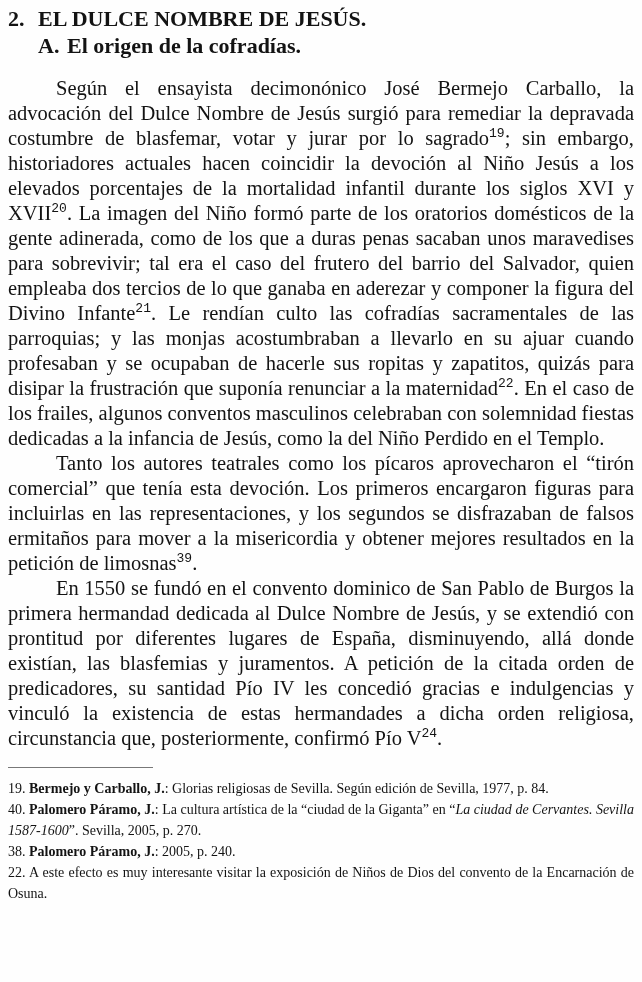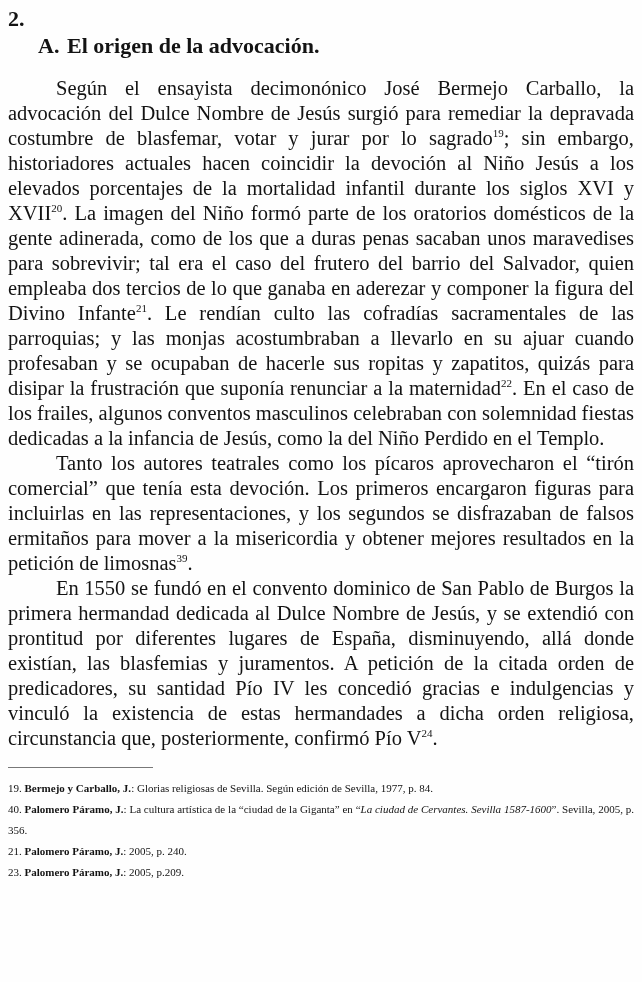--- a/index.html
+++ b/index.html
@@ -44,61 +44,63 @@
     margin-top: 17px;
     font-size: 20.5px;
     line-height: 25px;
     text-align: justify;
   }
   .para {
     margin: 0;
     text-indent: 48px;
   }
   sup {
-    font-size: 11px;
+    font-size: 13px;
     line-height: 0;
     vertical-align: super;
+    font-family: Liberation Mono, monospace;
   }
   .fn-rule {
     border: 0;
     border-top: 1.5px solid #787878;
     width: 145px;
     margin: 16px 0 10px 0;
   }
   .footnotes {
-    font-size: 11px;
+    font-size: 14px;
     line-height: 21px;
     text-align: justify;
   }
   .fn { margin: 0; }
   .b { font-weight: bold; }
   .i { font-style: italic; }
 </style>
 </head>
 <body>
 
 <div class="page">
 
   <div class="heading">
     <span class="h-num">2.</span>
+    <span class="h-title">EL DULCE NOMBRE DE JESÚS.</span>
   </div>
 
   <div class="subheading">
     <span class="h-letter">A.</span>
-    <span class="h-title">El origen de la advocación.</span>
+    <span class="h-title">El origen de la cofradías.</span>
   </div>
 
   <div class="body-text" id="paragraphs">
       <p class="para"><span>Según el ensayista decimonónico José Bermejo Carballo, la advocación del Dulce Nombre de Jesús surgió para remediar la depravada costumbre de blasfemar, votar y jurar por lo sagrado</span><sup>19</sup><span>; sin embargo, historiadores actuales hacen coincidir la devoción al Niño Jesús a los elevados porcentajes de la mortalidad infantil durante los siglos XVI y XVII</span><sup>20</sup><span>. La imagen del Niño formó parte de los oratorios domésticos de la gente adinerada, como de los que a duras penas sacaban unos maravedises para sobrevivir; tal era el caso del frutero del barrio del Salvador, quien empleaba dos tercios de lo que ganaba en aderezar y componer la figura del Divino Infante</span><sup>21</sup><span>. Le rendían culto las cofradías sacramentales de las parroquias; y las monjas acostumbraban a llevarlo en su ajuar cuando profesaban y se ocupaban de hacerle sus ropitas y zapatitos, quizás para disipar la frustración que suponía renunciar a la maternidad</span><sup>22</sup><span>. En el caso de los frailes, algunos conventos masculinos celebraban con solemnidad fiestas dedicadas a la infancia de Jesús, como la del Niño Perdido en el Templo.</span></p>
       <p class="para"><span>Tanto los autores teatrales como los pícaros aprovecharon el “tirón comercial” que tenía esta devoción. Los primeros encargaron figuras para incluirlas en las representaciones, y los segundos se disfrazaban de falsos ermitaños  para mover a la misericordia y obtener mejores resultados en la petición de limosnas</span><sup>39</sup><span>.</span></p>
       <p class="para"><span>En 1550 se fundó en el convento dominico de San Pablo de Burgos la primera hermandad dedicada al Dulce Nombre de Jesús, y se extendió con prontitud por diferentes lugares de España, disminuyendo, allá donde existían, las blasfemias y juramentos. A petición de la citada orden de predicadores, su santidad Pío IV les concedió gracias e indulgencias y vinculó la existencia de estas hermandades a dicha orden religiosa, circunstancia que, posteriormente, confirmó Pío V</span><sup>24</sup><span>.</span></p>
     </div>
 
   <hr class="fn-rule">
 
   <div class="footnotes" id="footnotes">
       <div class="fn"><span>19. </span><span class="b">Bermejo y Carballo, J.</span><span>: Glorias religiosas de Sevilla. Según edición de Sevilla, 1977, p. 84.</span></div>
-      <div class="fn"><span>40. </span><span class="b">Palomero Páramo, J.</span><span>: La cultura artística de la “ciudad de la Giganta” en “</span><span class="i">La ciudad de Cervantes. Sevilla 1587-1600</span><span>”. Sevilla, 2005, p. 356.</span></div>
-      <div class="fn"><span>21. </span><span class="b">Palomero Páramo, J.</span><span>: 2005, p. 240.</span></div>
-      <div class="fn"><span>23. </span><span class="b">Palomero Páramo, J.</span><span>: 2005, p.209.</span></div>
+      <div class="fn"><span>40. </span><span class="b">Palomero Páramo, J.</span><span>: La cultura artística de la “ciudad de la Giganta” en “</span><span class="i">La ciudad de Cervantes. Sevilla 1587-1600</span><span>”. Sevilla, 2005, p. 270.</span></div>
+      <div class="fn"><span>38. </span><span class="b">Palomero Páramo, J.</span><span>: 2005, p. 240.</span></div>
+      <div class="fn"><span>22. A este efecto es muy interesante visitar la exposición de Niños de Dios del convento de la Encarnación de Osuna.</span></div>
     </div>
 
 </div>
 
 </body></html>

